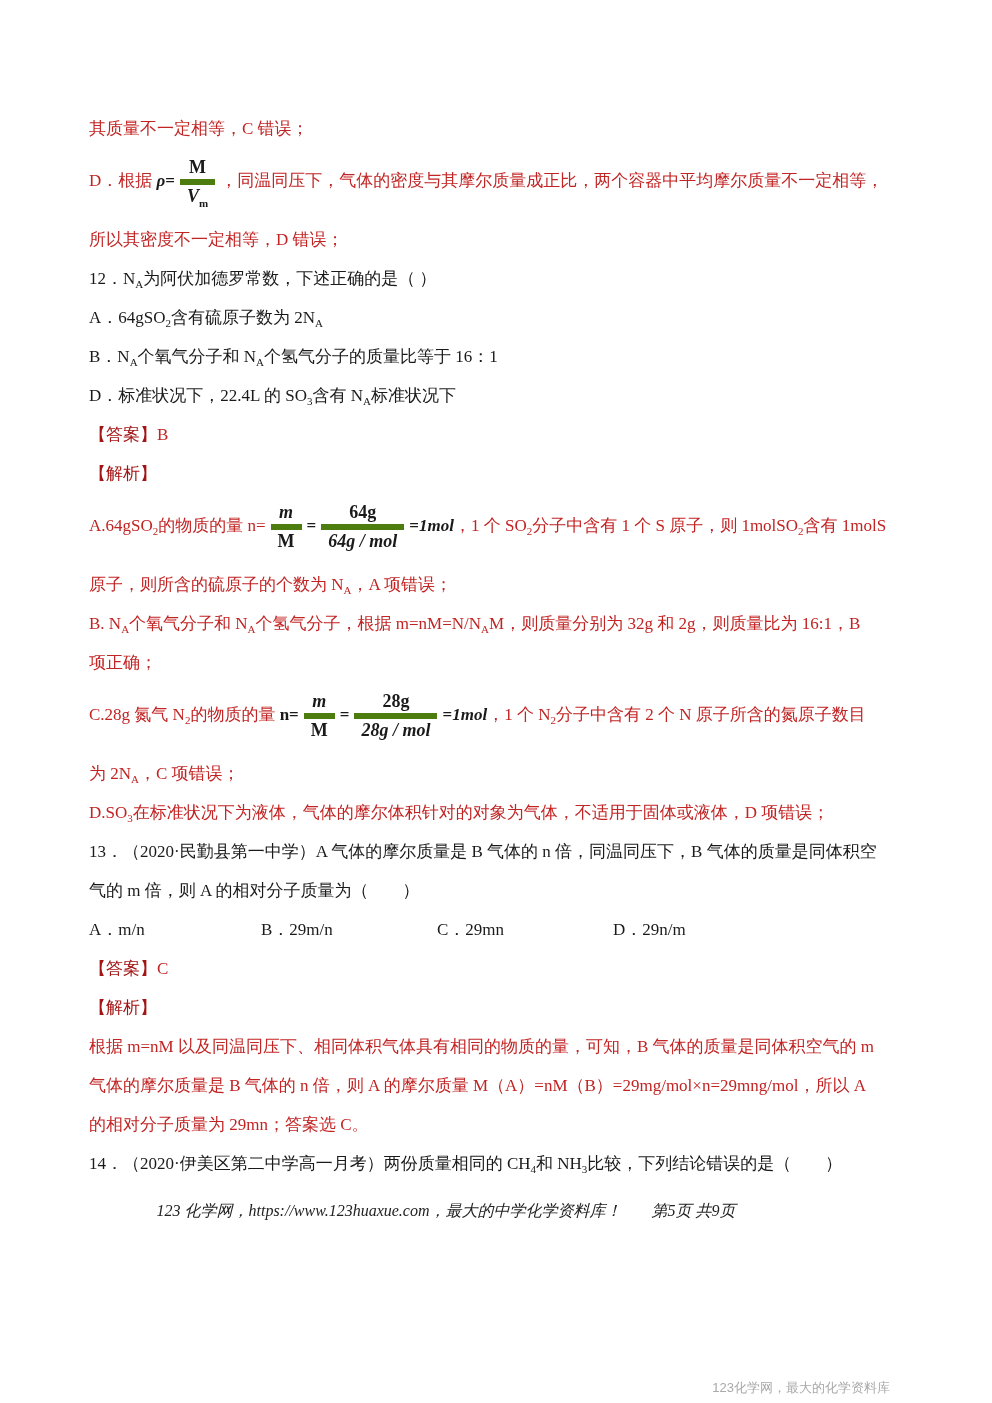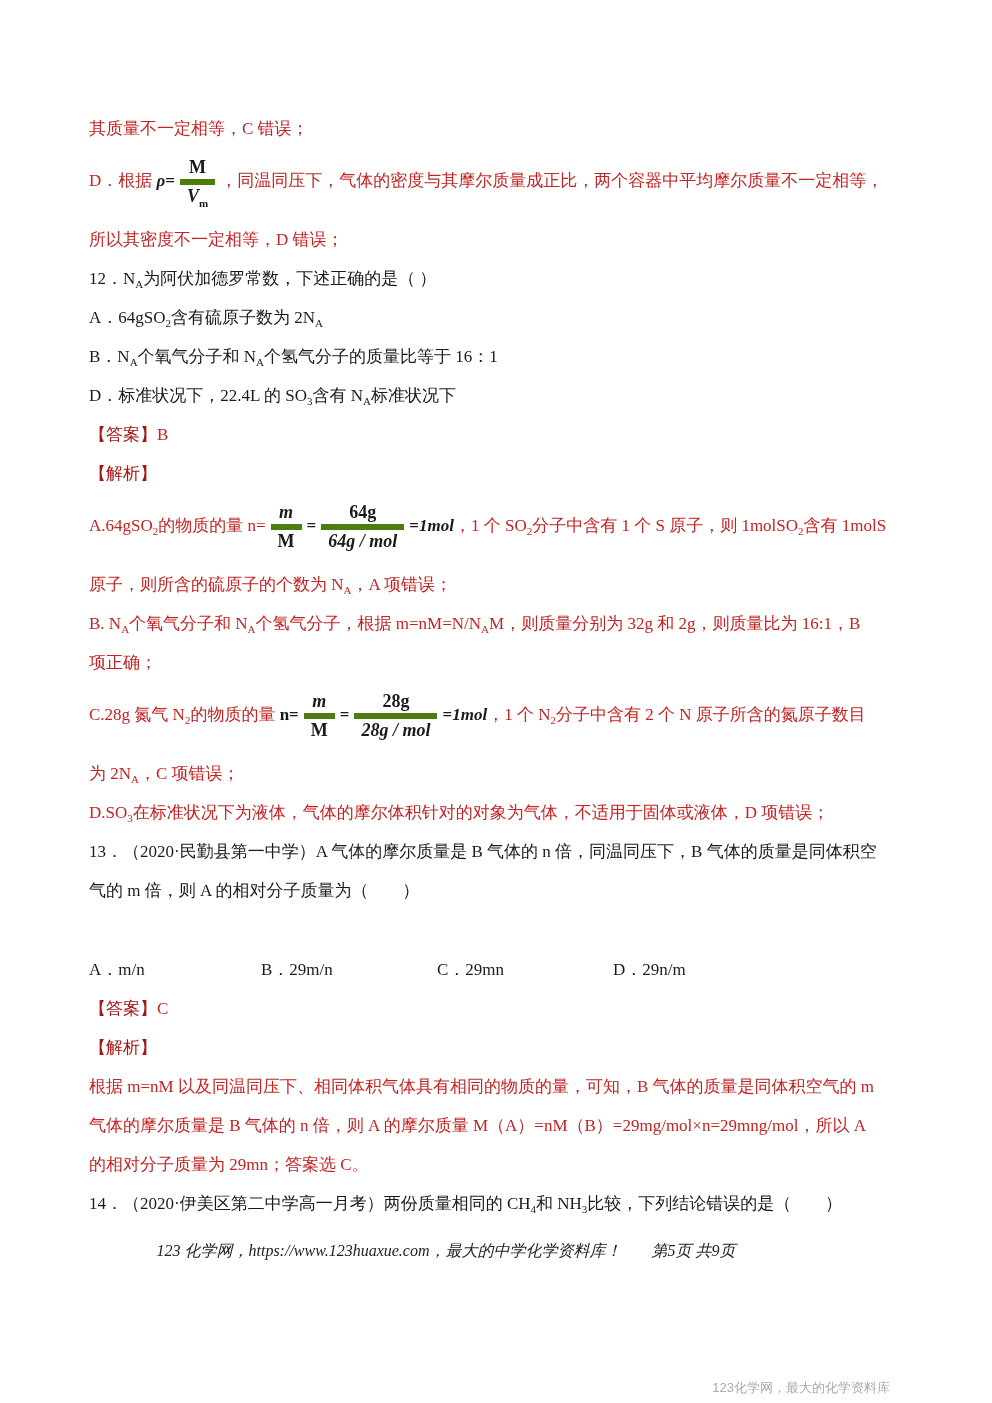--- a/index.html
+++ b/index.html
@@ -81,21 +81,21 @@
           <span class="num"><span class="b i">m</span></span>
           <span class="den"><span class="b">M</span></span>
         </span><span class="b">=</span><span class="frac">
           <span class="num"><span class="b">28g</span></span>
           <span class="den"><span class="b i">28g / mol</span></span>
         </span><span class="b">=</span><span class="b i">1mol</span><span class="red">，1 个 N</span><sub class="red">2</sub><span class="red">分子中含有 2 个 N 原子所含的氮原子数目</span></div>
       <div class="line "><span class="red">为 2N</span><sub class="red">A</sub><span class="red">，C 项错误；</span></div>
       <div class="line "><span class="red">D.SO</span><sub class="red">3</sub><span class="red">在标准状况下为液体，气体的摩尔体积针对的对象为气体，不适用于固体或液体，D 项错误；</span></div>
       <div class="line "><span class="">13．（2020·民勤县第一中学）A 气体的摩尔质量是 B 气体的 n 倍，同温同压下，B 气体的质量是同体积空</span></div>
       <div class="line "><span class="">气的 m 倍，则 A 的相对分子质量为（　　）</span></div>
-      <div class="line "><span class="opt" style="width: 172px;">A．m/n</span><span class="opt" style="width: 176px;">B．29m/n</span><span class="opt" style="width: 176px; margin-top: 40px;">C．29mn</span><span class="">D．29n/m</span></div>
+      <div class="line "><span class="opt" style="width: 172px;">A．m/n</span><span class="opt" style="width: 176px;">B．29m/n</span><span class="opt" style="width: 176px;">C．29mn</span><span class="">D．29n/m</span></div>
       <div class="line "><span class="marker">【答案】</span><span class="red">C</span></div>
       <div class="line "><span class="marker">【解析】</span></div>
       <div class="line "><span class="red">根据 m=nM 以及同温同压下、相同体积气体具有相同的物质的量，可知，B 气体的质量是同体积空气的 m</span></div>
       <div class="line "><span class="red">气体的摩尔质量是 B 气体的 n 倍，则 A 的摩尔质量 M（A）=nM（B）=29mg/mol×n=29mng/mol，所以 A</span></div>
       <div class="line "><span class="red">的相对分子质量为 29mn；答案选 C。</span></div>
       <div class="line "><span class="">14．（2020·伊美区第二中学高一月考）两份质量相同的 CH</span><sub class="">4</sub><span class="">和 NH</span><sub class="">3</sub><span class="">比较，下列结论错误的是（　　）</span></div>
     </div>
 
   <div class="footer">
     <span>123 化学网，https://www.123huaxue.com，最大的中学化学资料库！</span><span class="gap"></span><span>第5页 共9页</span>

